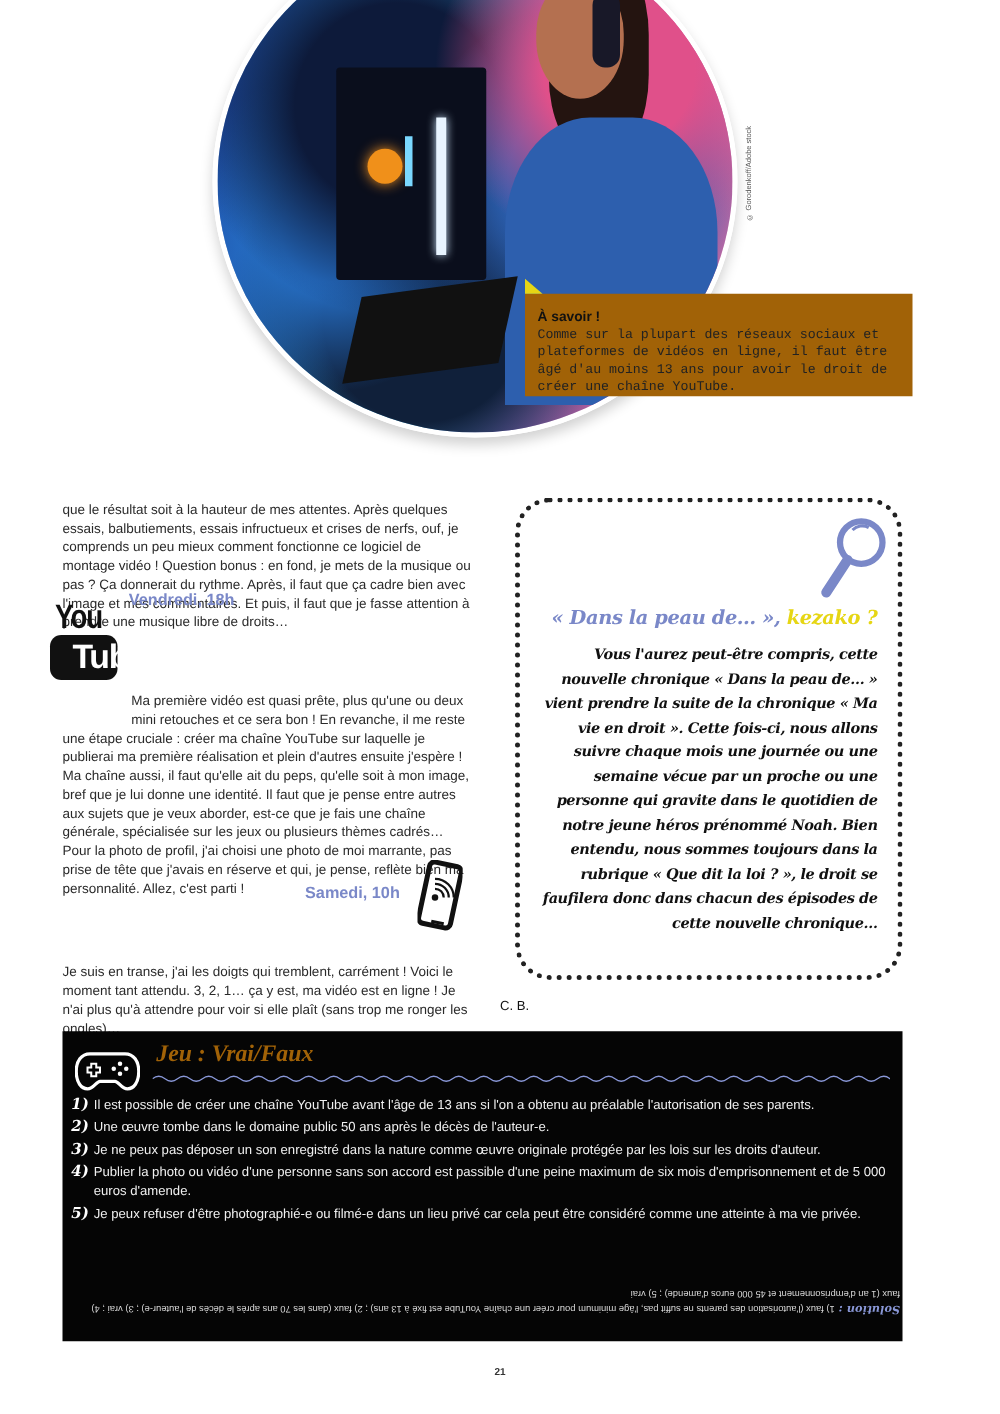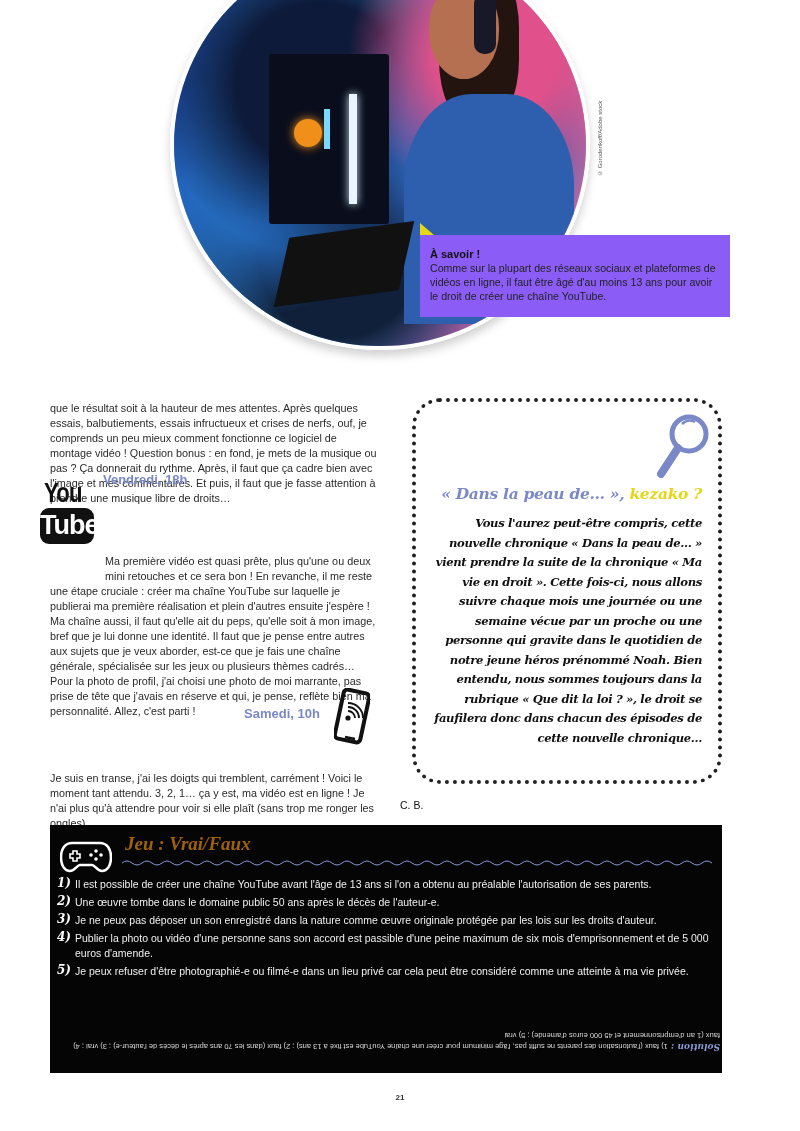--- a/index.html
+++ b/index.html
@@ -34,36 +34,36 @@
   .keyboard { position: absolute; left: 110px; top: 285px; width: 120px; height: 70px; background: #111; transform: skewX(-20deg) rotate(-8deg); }
   .photo-credit {
     position: absolute; left: 597px; top: 66px; width: 14px; height: 110px;
     font-size: 6px; color: #555; writing-mode: vertical-rl; transform: rotate(180deg);
     white-space: nowrap; font-family: "Liberation Sans", sans-serif;
   }
 
   
   .callout {
     position: absolute; left: 420px; top: 235px; width: 310px; height: 82px;
-    background: #8b5cf6; padding: 13px 10px 0 10px;
+    background: #a16207; padding: 13px 10px 0 10px;
   }
   .callout::before {
     content: ""; position: absolute; left: 0; top: -12px;
     border-left: 0 solid transparent; border-right: 14px solid transparent;
     border-bottom: 12px solid #e6d614;
   }
   .callout-title { font-size: 11px; font-weight: bold; color: #111; line-height: 13px; }
-  .callout-body { font-size: 10.6px; color: #222; line-height: 14px; font-family: Liberation Sans, sans-serif; }
+  .callout-body { font-size: 10.6px; color: #222; line-height: 14px; font-family: Liberation Mono, monospace; }
 
   
   .col-left { position: absolute; left: 50px; width: 330px; font-size: 10.8px; line-height: 15px; color: #2a2a2a; margin-top: 32px; }
   .para1 { top: 369px; }
   .yt-logo { position: absolute; left: 40px; top: 480px; width: 56px; height: 64px; }
   .yt-you { position: absolute; left: 4px; top: 0; font-size: 27px; font-weight: bold; color: #111; letter-spacing: -1px; transform: scaleX(0.82); transform-origin: left; line-height: 27px; }
-  .yt-tube { position: absolute; left: 0; top: 28px; width: 54px; height: 36px; background: #111; border-radius: 9px; color: #fff; font-size: 27px; font-weight: bold; line-height: 34px; text-align: center; letter-spacing: -1px; }
+  .yt-tube { position: absolute; left: 0; top: 28px; width: 54px; height: 36px; background: #111; border-radius: 9px; color: #fff; font-size: 27px; font-weight: bold; line-height: 34px; text-align: center; letter-spacing: -1px; padding-left: 18px; }
   .day-heading { position: absolute; font-size: 13px; font-weight: bold; color: #7a88c8; }
   .day-fri { left: 103px; top: 472px; }
   .para2 { top: 522px; }
   .para2 .indent { padding-left: 55px; display: block; }
   .day-sat { left: 244px; top: 706px; }
   .phone-icon { position: absolute; left: 334px; top: 688px; width: 36px; height: 58px; }
   .para3 { top: 739px; }
   .signature { position: absolute; left: 356px; top: 799px; font-size: 10.5px; font-weight: normal; color: #111; margin-left: 44px; }
 
   

